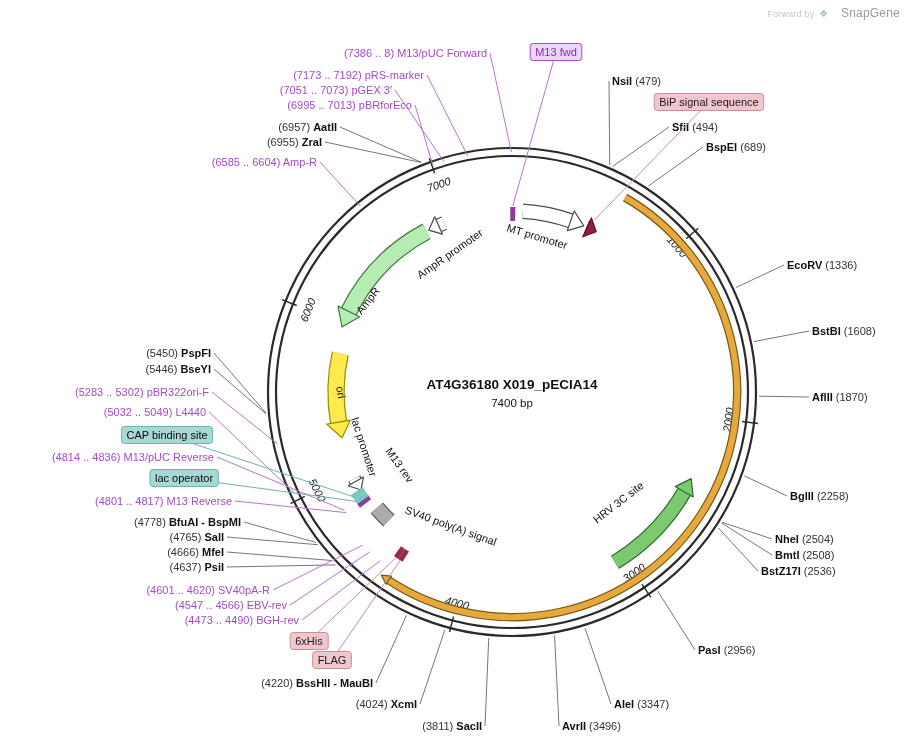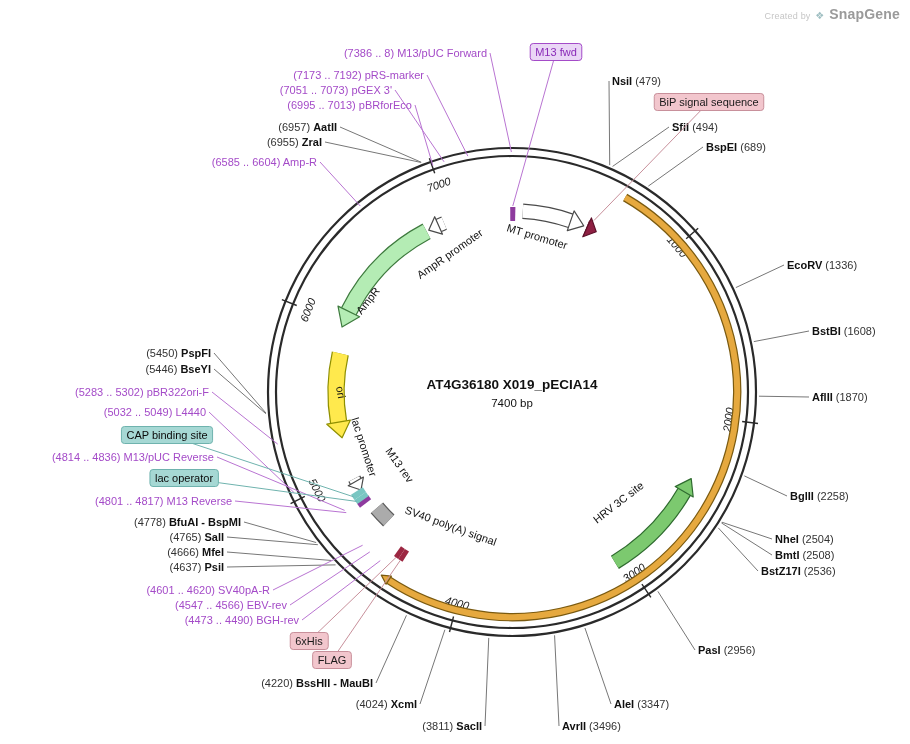--- a/index.html
+++ b/index.html
@@ -4,21 +4,21 @@
 <style>
   html,body{margin:0;padding:0;background:#ffffff;}
   body{width:910px;height:744px;overflow:hidden;font-family:"Liberation Sans","DejaVu Sans",sans-serif;}
   .canvas{position:relative;width:910px;height:744px;background:#ffffff;}
   svg{position:absolute;left:0;top:0;}
   svg text{font-family:"Liberation Sans","DejaVu Sans",sans-serif;}
   .map-title{font-size:13.5px;font-weight:bold;fill:#111;text-anchor:middle;}
   .map-bp{font-size:11.5px;fill:#111;text-anchor:middle;}
   .watermark{position:absolute;top:6px;right:10px;font-size:9px;color:#c6c6c6;letter-spacing:.2px;}
   .wm-logo{color:#9fbfc2;font-size:10px;margin:0 2px;}
-  .wm-brand{color:#9a9a9a;font-weight:bold;font-size:14px;}
+  .wm-brand{color:#9a9a9a;font-weight:normal;font-size:12px;margin-left:8px;}
 </style>
 </head>
 <body>
 
 <div class="canvas">
   <svg id="map" width="910" height="744" viewBox="0 0 910 744">
     <g id="g-backbone">
         <circle cx="512" cy="392" r="244" fill="none" stroke="#2A2A2A" stroke-width="2.2"></circle>
         <circle cx="512" cy="392" r="236" fill="none" stroke="#2A2A2A" stroke-width="2.2"></circle>
       </g>
@@ -285,17 +285,17 @@
           <rect x="312.6328125" y="651.5" width="38.734375" height="17" rx="3" fill="#F2C6CD" stroke="#C8909B" stroke-width="1"></rect>
           <text x="332" y="664" text-anchor="middle" font-size="11px" fill="#1a1a1a">FLAG</text>
         </g>
       </g>
     <g id="g-center">
       <text class="map-title" x="512" y="389">AT4G36180 X019_pECIA14</text>
       <text class="map-bp" x="512" y="407">7400 bp</text>
     </g>
   </svg>
   <div class="watermark">
-    <span>Created by</span>
+    <span>Forward by</span>
     <span class="wm-logo">❖</span>
     <span class="wm-brand">SnapGene</span>
   </div>
 </div>
 
 </body></html>

